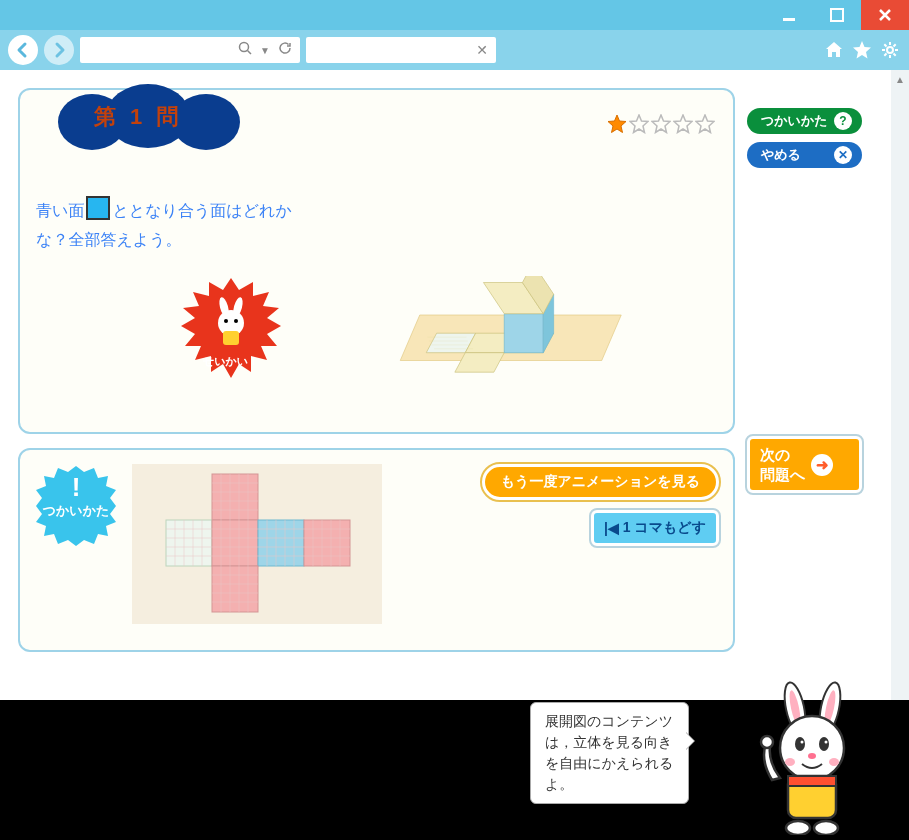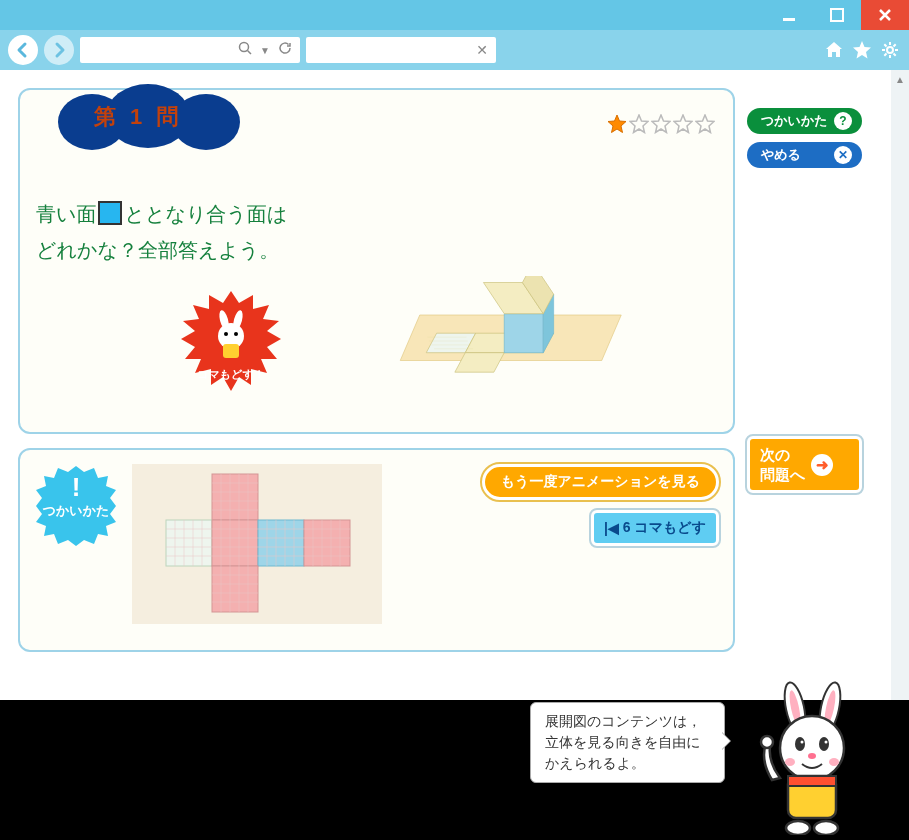--- a/index.html
+++ b/index.html
@@ -228,23 +228,23 @@
 }
 
 
 .question-body {
   margin-top: 90px;
   display: flex;
   gap: 20px;
 }
 .question-text {
   width: 260px;
-  font-size: 20px;
+  font-size: 16px;
   line-height: 1.8;
-  color: #15803d;
+  color: #3b82f6;
 }
 .blue-chip {
   display: inline-block;
   width: 24px; height: 24px;
   background: #27b6f0;
   border: 2px solid #333;
   vertical-align: -4px;
   margin: 0 2px;
 }
 .seikai {
@@ -385,21 +385,21 @@
   position: absolute;
   top: 702px;
   left: 530px;
   background: #fff;
   border: 1px solid #aaa;
   border-radius: 6px;
   padding: 8px 14px;
   font-size: 14px;
   line-height: 1.5;
   color: #333;
-  width: 195px;
+  width: 159px;
 }
 .speech::after {
   content: "";
   position: absolute;
   right: -14px;
   top: 30px;
   border: 8px solid transparent;
   border-left-color: #fff;
 }
 .speech::before {
@@ -532,21 +532,21 @@
                   </g>
                 </svg>
                 <svg class="seikai-rabbit" viewBox="0 0 54 54">
                   <ellipse cx="20" cy="12" rx="4" ry="10" fill="#fff" transform="rotate(-15 20 12)"></ellipse>
                   <ellipse cx="34" cy="12" rx="4" ry="10" fill="#fff" transform="rotate(15 34 12)"></ellipse>
                   <circle cx="27" cy="28" r="13" fill="#fff"></circle>
                   <rect x="19" y="36" width="16" height="14" fill="#ffd030" rx="3"></rect>
                   <circle cx="22" cy="26" r="2" fill="#000"></circle>
                   <circle cx="32" cy="26" r="2" fill="#000"></circle>
                 </svg>
-                <div class="seikai-label">コマもどす！</div>
+                <div class="seikai-label">せいかい！</div>
               </div>
             </div>
 
             <div class="illus">
               <svg class="ground" viewBox="0 0 370 200">
 
                 <polygon points="30,130 340,130 370,60 60,60" fill="#f8e6b8" stroke="#e0c880"></polygon>
 
                 <g stroke="#c9c078" stroke-width="1">
                   <polygon points="70,118 130,118 146,88 86,88" fill="#eef5ee"></polygon>
@@ -628,21 +628,21 @@
                   <line x1="80" y1="138" x2="126" y2="138"></line>
               </g>
             </svg>
           </div>
 
           <div class="confirm-right">
             <button class="btn-orange">もう一度アニメーションを見る</button>
             <div class="frame-btns">
               <button class="btn-cyan">
                 <span>|◀</span>
-                <span>6 コマもどす</span>
+                <span>1 コマもどす</span>
               </button>
             </div>
           </div>
 
         </div>
 
       </div>
 
       <div class="util-col">
         <div class="pill-btn">

